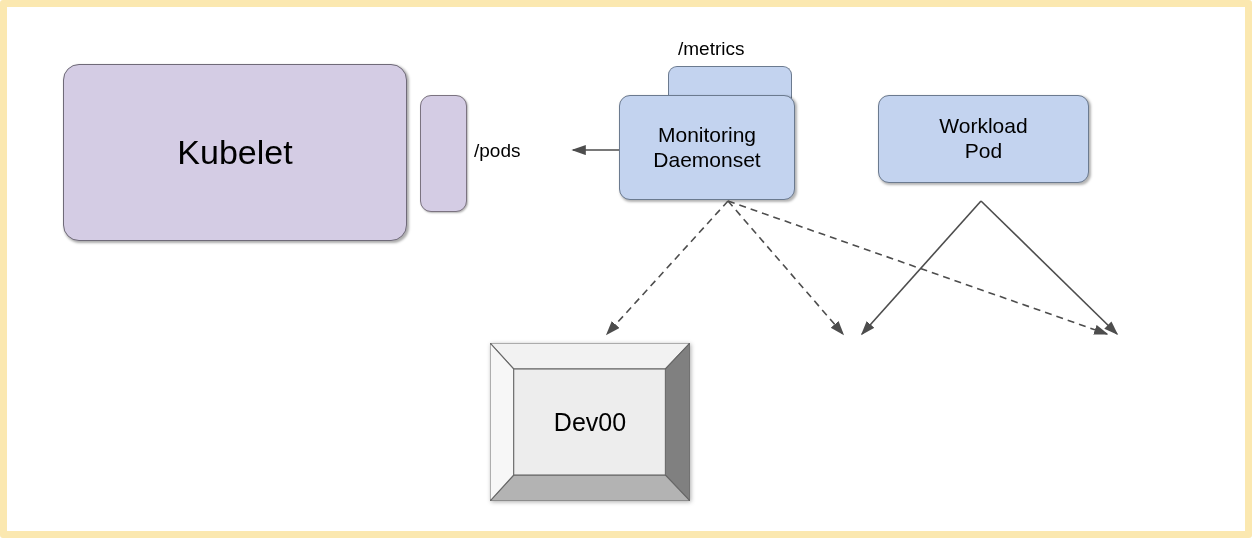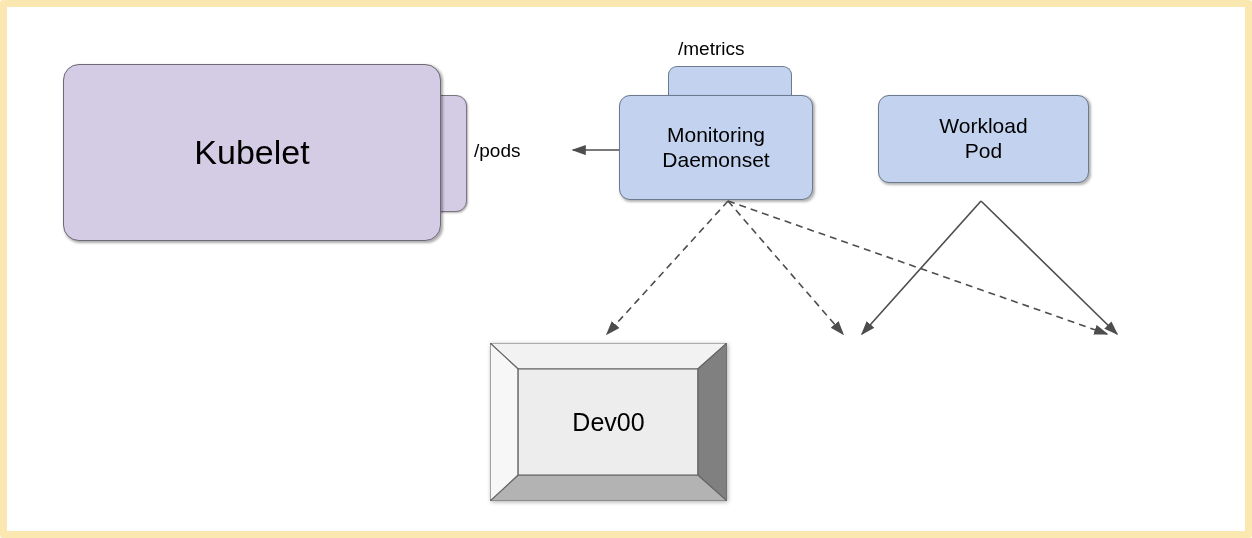--- a/index.html
+++ b/index.html
@@ -53,21 +53,21 @@
     height: 117px;
     box-sizing: border-box;
     background: #d4cce4;
     border: 1.3px solid #7b7380;
     border-radius: 11px;
     box-shadow: 1px 1px 2px rgba(0,0,0,0.30);
   }
   .kubelet-main {
     left: 56px;
     top: 57px;
-    width: 378px;
+    width: 344px;
     height: 177px;
     background: #d4cce4;
     border: 1.3px solid #6f6a78;
     border-radius: 16px;
     font-size: 34px;
     box-shadow: 1.5px 1.5px 2.5px rgba(0,0,0,0.33);
   }
 
   
   .pod-blue {
@@ -85,21 +85,21 @@
     height: 36px;
     box-sizing: border-box;
     background: #c3d3ef;
     border: 1.3px solid #6b7a8f;
     border-radius: 9px 9px 0 0;
     border-bottom: none;
   }
   .monitoring-pod {
     left: 612px;
     top: 88px;
-    width: 194px;
+    width: 176px;
     height: 105px;
   }
   .workload-pod {
     left: 871px;
     top: 88px;
     width: 211px;
     height: 88px;
   }
 
   
@@ -109,21 +109,21 @@
     color: #000000;
     white-space: nowrap;
     user-select: none;
   }
   .label-pods  { left: 467px; top: 133px; }
   .label-metrics { left: 671px; top: 31px; }
 
   
   .device {
     position: absolute;
-    width: 237px;
+    width: 200px;
     height: 158px;
     box-sizing: border-box;
     filter: drop-shadow(1.5px 1.5px 2px rgba(0,0,0,0.32));
   }
   .device svg { display: block; width: 100%; height: 100%; }
   .device .dev-label {
     position: absolute;
     left: 0; right: 0;
     top: 50%;
     transform: translateY(-50%);

